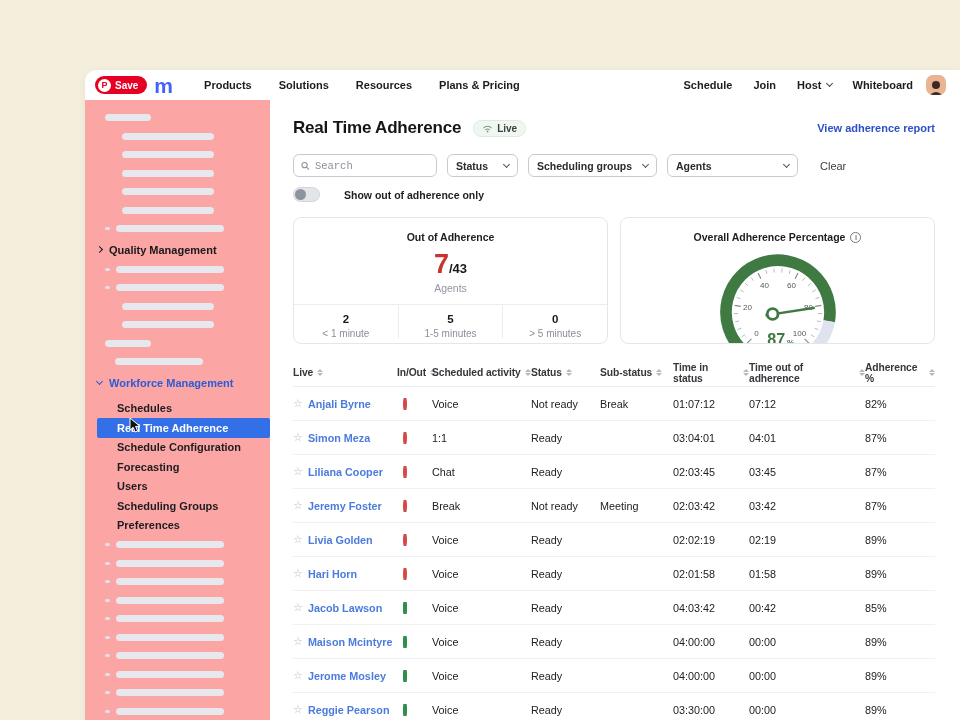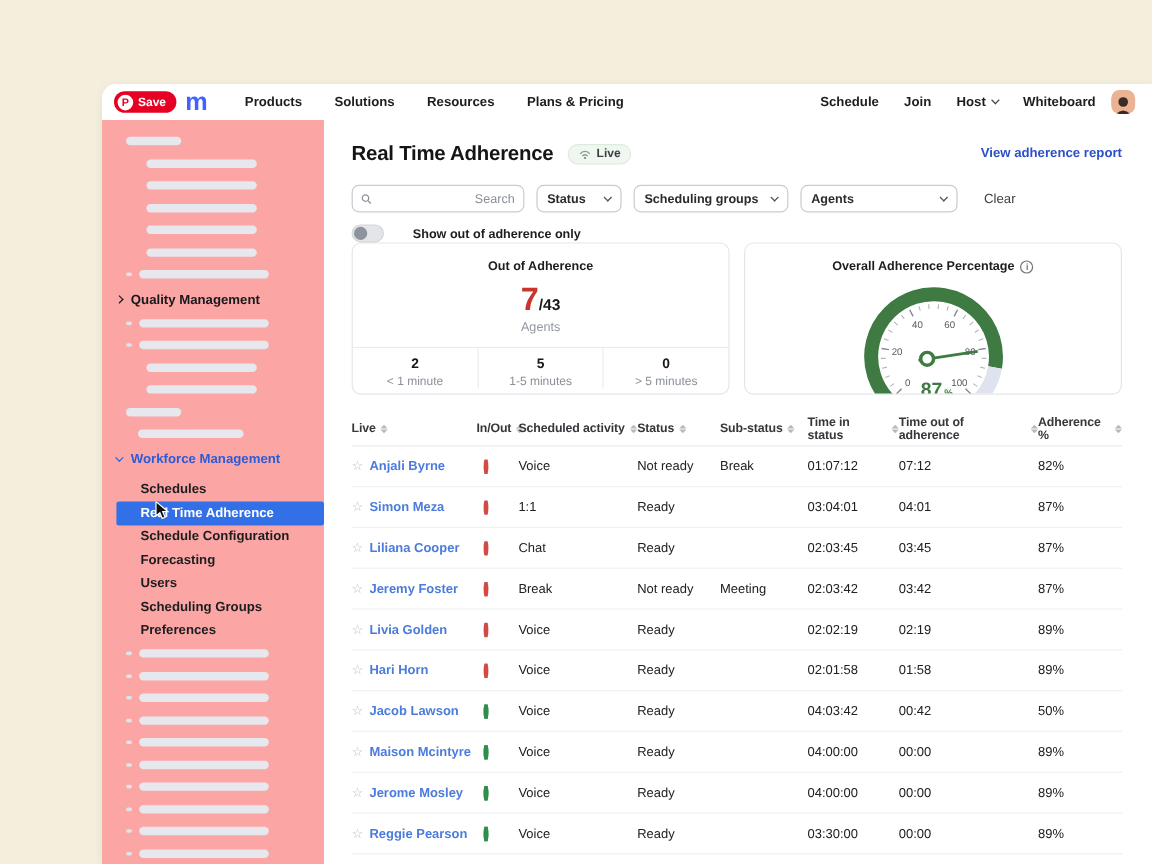--- a/index.html
+++ b/index.html
@@ -49,35 +49,35 @@
   .main { position:absolute; left:185px; top:30px; right:0; bottom:0; background:#fff; padding:18px 25px 0 23px; }
   .head-row { display:flex; align-items:center; }
   .page-title { font-size:17px; font-weight:700; letter-spacing:-.2px; color:#141517; }
   .live-badge { display:flex; align-items:center; gap:4px; margin-left:12px; background:#f0f7f1; border:1px solid #dcebde;
                 border-radius:10px; padding:2px 8px; font-size:10px; font-weight:600; color:#3c4043; }
   .report-link { margin-left:auto; font-size:11px; font-weight:700; color:#2d50c8; cursor:pointer; }
 
   .filter-row { display:flex; align-items:center; gap:10px; margin-top:16px; }
   .search-box { width:144px; height:23px; border:1px solid #c7cbd1; border-radius:6px; display:flex; align-items:center;
                 padding:0 7px; gap:5px; background:#fff; }
-  .search-box input { border:none; outline:none; width:100%; font-size:10.5px; color:#333; font-family:Liberation Sans, sans-serif; background:transparent;text-align:right; }
+  .search-box input { border:none; outline:none; width:100%; font-size:10.5px; color:#333; font-family:Liberation Mono, monospace; background:transparent; }
   .search-box input::placeholder { color:#8a8f98; }
   .select-box { height:23px; border:1px solid #c7cbd1; border-radius:6px; display:flex; align-items:center;
                 justify-content:space-between; padding:0 8px; font-size:10.5px; font-weight:600; color:#2a2b2e; cursor:pointer; background:#fff; }
   .select-box .chev-d { border-color:#555; }
   .sel-status { width:71px; } .sel-groups { width:129px; } .sel-agents { width:131px; }
   .clear-btn { font-size:11px; font-weight:400; color:#3c4043; margin-left:12px; cursor:pointer; }
 
   .toggle-row { display:flex; align-items:center; gap:24px; margin-top:10px; }
   .toggle { width:27px; height:15px; border-radius:8px; background:#e3e5e9; border:1px solid #d2d5da; position:relative; cursor:pointer; }
   .toggle .knob { position:absolute; left:1px; top:1px; width:11px; height:11px; border-radius:50%; background:#8e949d; }
   .toggle-label { font-size:10.5px; font-weight:600; color:#1d1e20; }
 
   
-  .cards { display:flex; gap:12px; }
+  .cards { display:flex; gap:12px; margin-top:15px; }
   .card { flex:1; height:127px; border:1px solid #e5e6ea; border-radius:8px; background:#fff; overflow:hidden; }
   .card-title { text-align:center; font-size:10.5px; font-weight:700; color:#1c1d1f; margin-top:13px;
                 display:flex; justify-content:center; align-items:center; gap:5px; }
   .big-num-row { display:flex; justify-content:center; align-items:baseline; margin-top:8px; }
   .big-num { font-size:27px; font-weight:700; color:#c9342e; line-height:1; }
   .big-denom { font-size:13px; font-weight:700; color:#17181a; }
   .unit-label { text-align:center; font-size:10.5px; color:#9297a1; margin-top:4px; }
   .stats-row { display:flex; border-top:1px solid #ededf0; margin-top:10px; }
   .stat { flex:1; text-align:center; padding-top:8px; position:relative; }
   .stat + .stat { border-left:1px solid #ededf0; }
@@ -542,21 +542,21 @@
             <div class="t-cell c0 agent-cell">
               <span class="star">☆</span>
               <span class="agent-name">Jacob Lawson</span>
             </div>
             <div class="t-cell c1"><span class="dot in" style=""></span></div>
             <div class="t-cell c2">Voice</div>
             <div class="t-cell c3">Ready</div>
             <div class="t-cell c4"></div>
             <div class="t-cell c5">04:03:42</div>
             <div class="t-cell c6">00:42</div>
-            <div class="t-cell c7">50%</div>
+            <div class="t-cell c7">85%</div>
           </div>
 
           <div class="t-row">
             <div class="t-cell c0 agent-cell">
               <span class="star">☆</span>
               <span class="agent-name">Maison Mcintyre</span>
             </div>
             <div class="t-cell c1"><span class="dot in" style=""></span></div>
             <div class="t-cell c2">Voice</div>
             <div class="t-cell c3">Ready</div>

